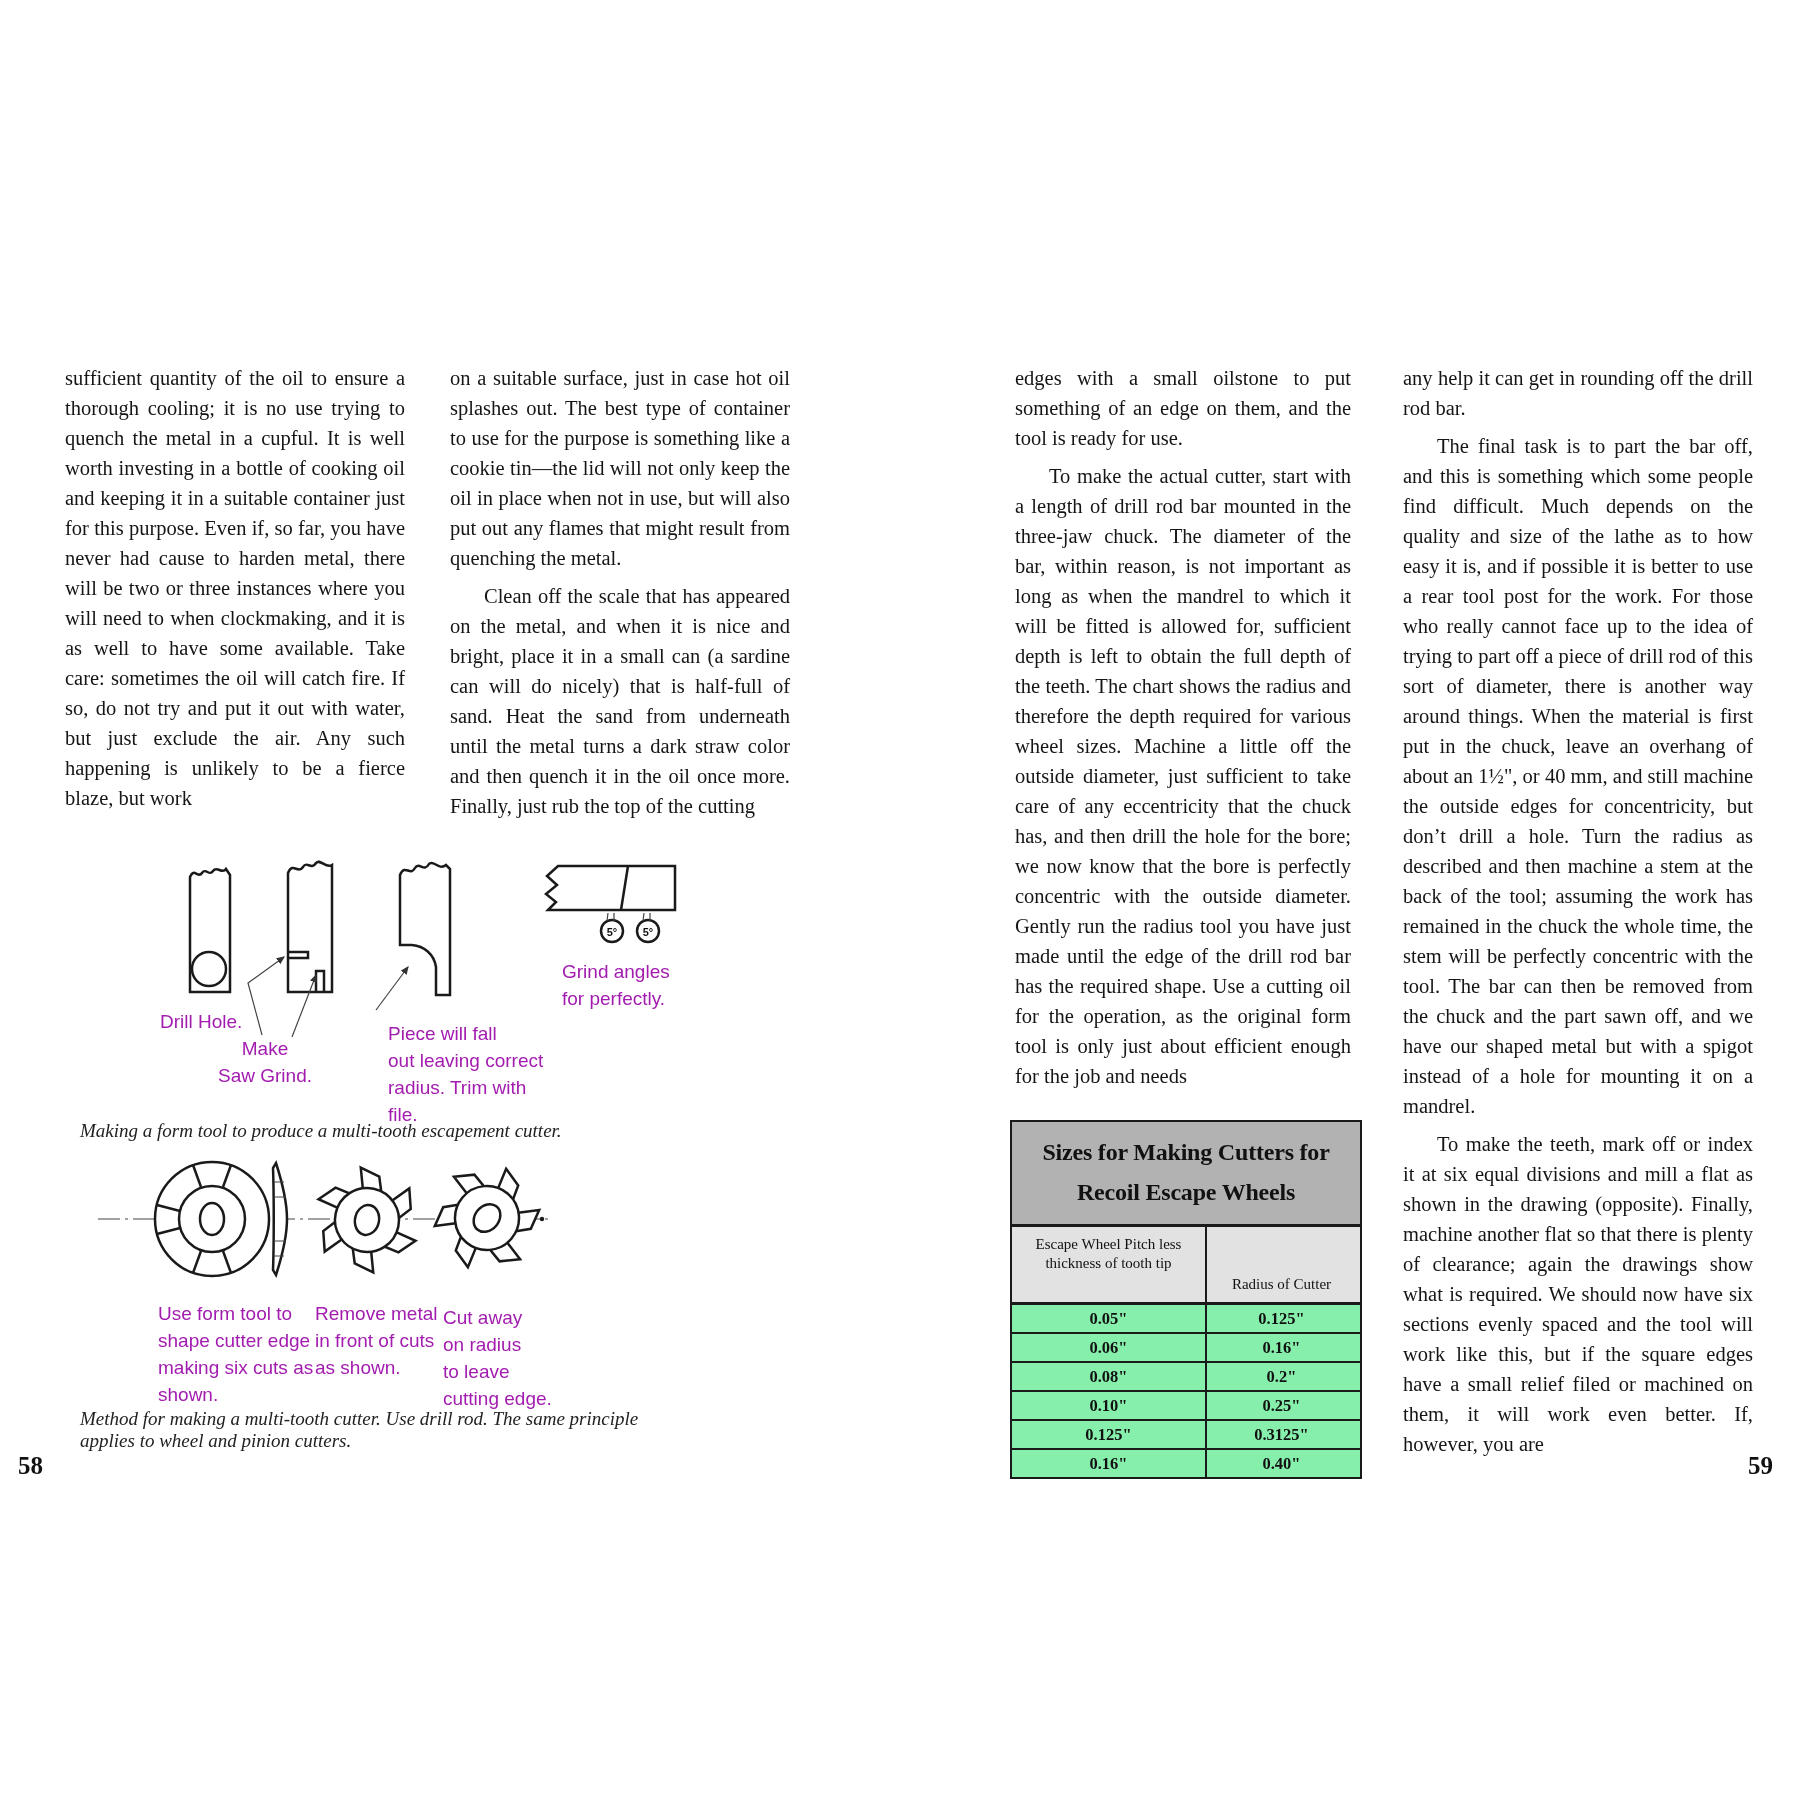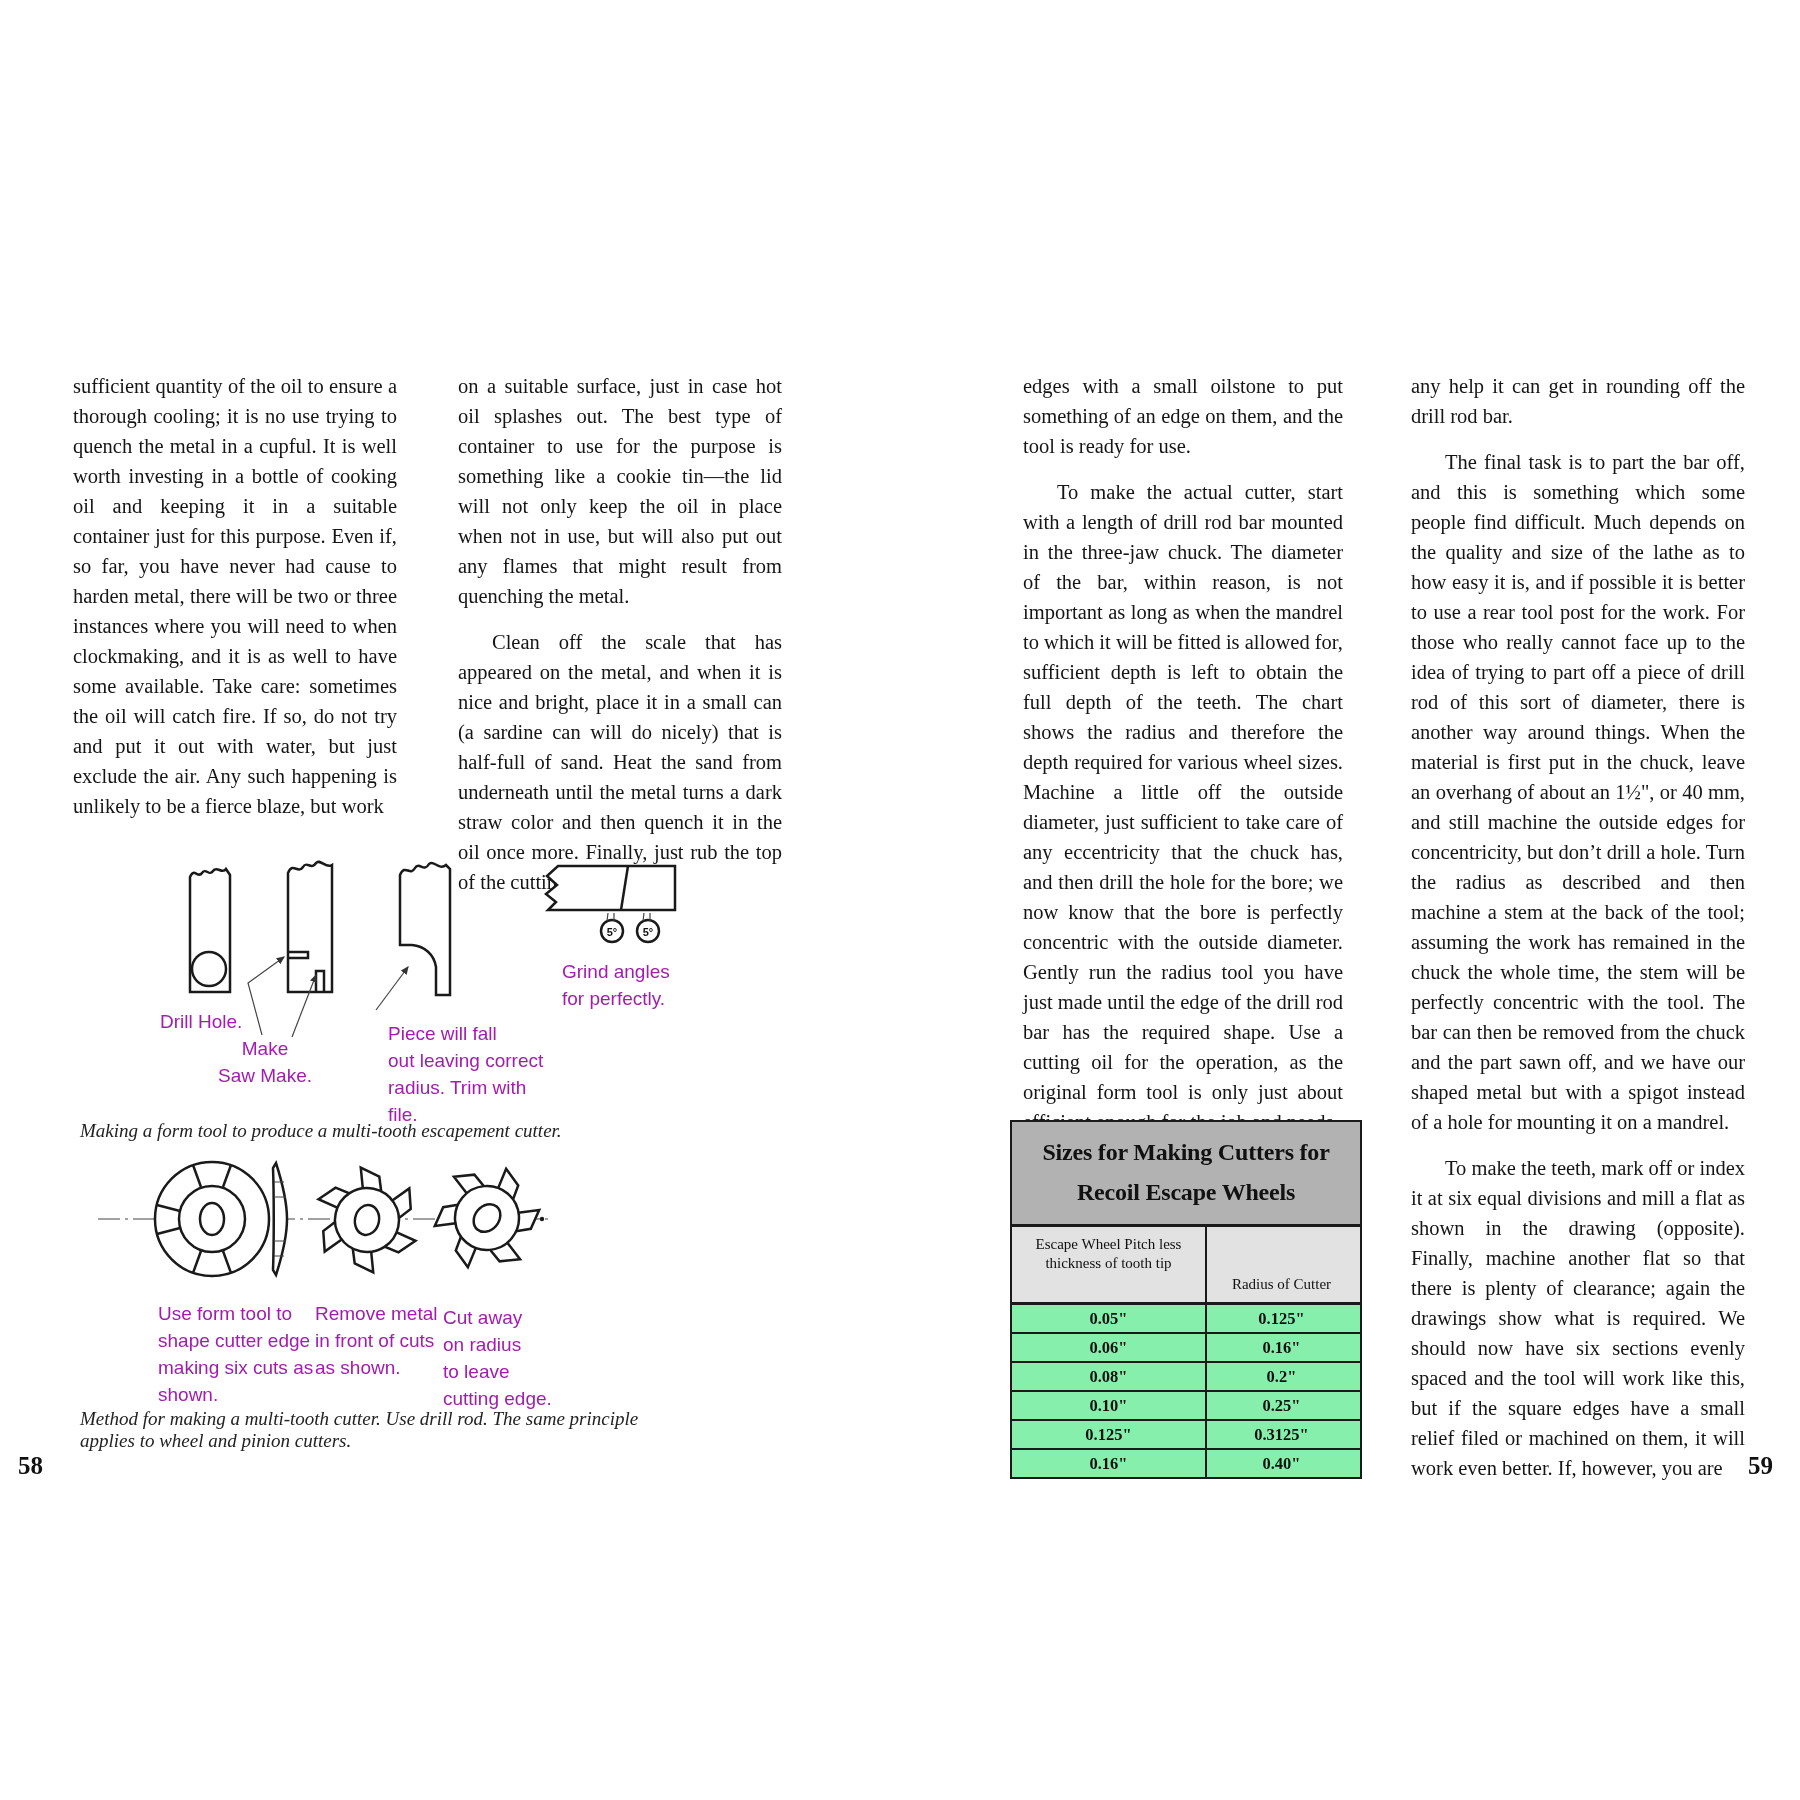--- a/index.html
+++ b/index.html
@@ -1,18 +1,18 @@
 <!DOCTYPE html>
 <html><head>
 <meta charset="utf-8">
 <style>
   html,body{margin:0;padding:0;background:#ffffff;width:1800px;height:1800px;position:relative;
             font-family:"Liberation Serif",serif;color:#111;}
   .bodycol{position:absolute;font-size:20.5px;line-height:30px;text-align:justify;color:#151515;}
-  .bodycol p{margin:16px;}
+  .bodycol p{margin:8px;}
   .bodycol p + p{text-indent:34px;}
   .figlabel{position:absolute;font-family:"Liberation Sans",sans-serif;font-size:19px;line-height:27px;color:#a21caf;}
   .figcaption{position:absolute;font-style:italic;font-size:19px;line-height:22px;color:#222;margin-left:23px;}
   .pagenum{position:absolute;font-weight:bold;font-size:25px;color:#111;}
   svg{position:absolute;overflow:visible;}
   .ln{stroke:#1a1a1a;stroke-width:2.5;fill:none;}
   .lnthin{stroke:#444;stroke-width:1.2;fill:none;}
   .shape{stroke:#1a1a1a;stroke-width:2.5;fill:#ffffff;}
   .angletxt{font-family:"Liberation Sans",sans-serif;font-size:11px;font-weight:bold;fill:#111;}
   
@@ -73,21 +73,21 @@
     <path class="lnthin" d="M494,58 L493,66 M500,58 L500,66"></path>
     <text class="angletxt" x="498" y="81" text-anchor="middle">5°</text>
   </g>
 </svg>
 
 <div class="figlabel" style="left:160px;top:1008px;">
   <div>Drill Hole.</div>
 </div>
 <div class="figlabel" style="left:210px;top:1035px;width:110px;text-align:center;">
   <div>Make</div>
-  <div>Saw Make.</div>
+  <div>Saw Grind.</div>
 </div>
 <div class="figlabel" style="left:388px;top:1020px;">
   <div>Piece will fall</div>
   <div>out leaving correct</div>
   <div>radius. Trim with</div>
   <div>file.</div>
 </div>
 <div class="figlabel" style="left:562px;top:958px;">
   <div>Grind angles</div>
   <div>for perfectly.</div>

